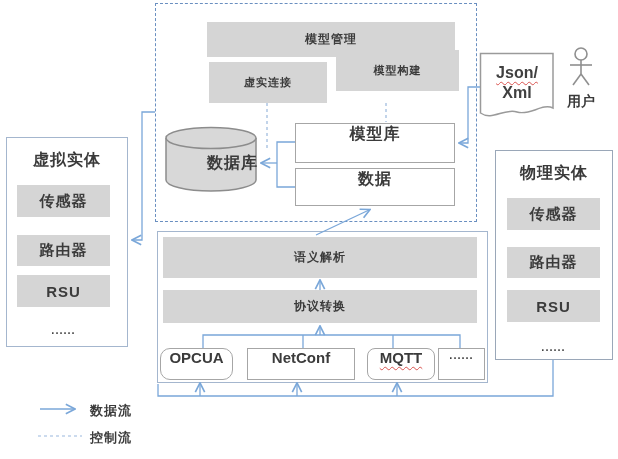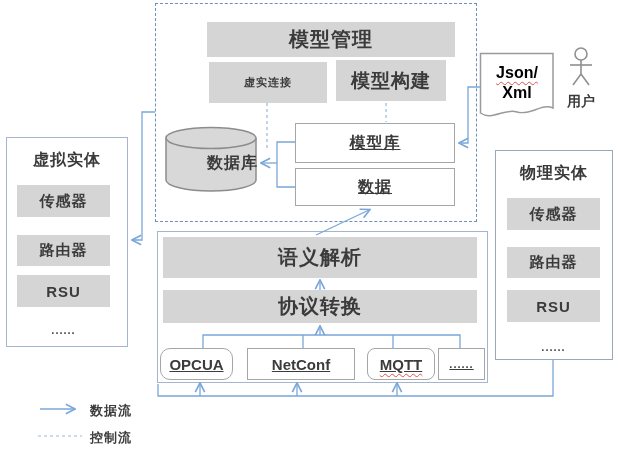--- a/index.html
+++ b/index.html
@@ -3,46 +3,46 @@
 <meta charset="utf-8">
 <style>
   html,body{margin:0;padding:0;background:#fff;}
   #stage{
     position:relative;width:618px;height:459px;background:#fff;overflow:hidden;
     font-family:"Liberation Sans","DejaVu Sans",sans-serif;color:#3a3a3a;
   }
   .abs{position:absolute;}
   .gray-node{
     position:absolute;background:#d5d5d5;display:flex;align-items:center;justify-content:center;
-    font-size:20px;font-weight:600;color:#3b3b3b;letter-spacing:1px;
+    font-size:12px;font-weight:600;color:#3b3b3b;letter-spacing:1px;
   }
   .white-node{
-    position:absolute;background:#ffffff;border:1px solid #a6a6a6;display:flex;align-items:center;justify-content:center;
-    font-size:16px;font-weight:600;color:#3b3b3b;letter-spacing:1px;box-sizing:border-box;text-decoration:underline;
+    position:absolute;background:#ffffff;border:1px solid #a6a6a6;display:flex;justify-content:center;
+    font-size:16px;font-weight:600;color:#3b3b3b;letter-spacing:1px;box-sizing:border-box;
   }
   .panel{
     position:absolute;background:#ffffff;box-sizing:border-box;
   }
   .panel-title{
     position:absolute;width:100%;text-align:center;font-size:16px;font-weight:600;letter-spacing:1px;
   }
   .dots{
     position:absolute;text-align:center;font-size:11px;font-weight:700;letter-spacing:1px;color:#444;
   }
   .dashed-box{
     position:absolute;border:1px dashed #6a8fc0;box-sizing:border-box;background:transparent;
   }
   .mid-box{
     position:absolute;border:1px solid #a4b6ce;box-sizing:border-box;background:#fff;
   }
   .proto{
     font-size:15px;letter-spacing:0;
   }
   .doc-text{
-    position:absolute;text-align:center;font-size:16px;font-weight:600;color:#000000;line-height:20px;
+    position:absolute;text-align:center;font-size:16px;font-weight:600;color:#404040;line-height:20px;
   }
   .misspell{
     text-decoration:underline;text-decoration-style:wavy;text-decoration-color:#d9534f;
     text-decoration-thickness:1px;text-underline-offset:3px;
   }
   .legend-text{
     position:absolute;font-size:13px;font-weight:600;color:#3b3b3b;letter-spacing:1px;
   }
   .cyl-label{
     position:absolute;text-align:right;font-size:16px;font-weight:600;color:#3b3b3b;letter-spacing:1px;
@@ -58,21 +58,21 @@
   <div class="dashed-box" style="left:155px;top:3px;width:322px;height:219px;"></div>
 
   <div class="gray-node" style="left:207px;top:22px;width:248px;height:35px;">
     <span>模型管理</span>
   </div>
 
   <div class="gray-node" style="left:209px;top:62px;width:118px;height:41px;font-size:11px;">
     <span>虚实连接</span>
   </div>
 
-  <div class="gray-node" style="left:336px;top:60px;width:110px;height:41px;font-size:19px;">
+  <div class="gray-node" style="left:336px;top:50px;width:123px;height:41px;font-size:11px;">
     <span>模型构建</span>
   </div>
 
   <div class="white-node" style="left:295px;top:123px;width:160px;height:40px;">
     <span>模型库</span>
   </div>
 
   <div class="white-node" style="left:295px;top:168px;width:160px;height:38px;">
     <span>数据</span>
   </div>

